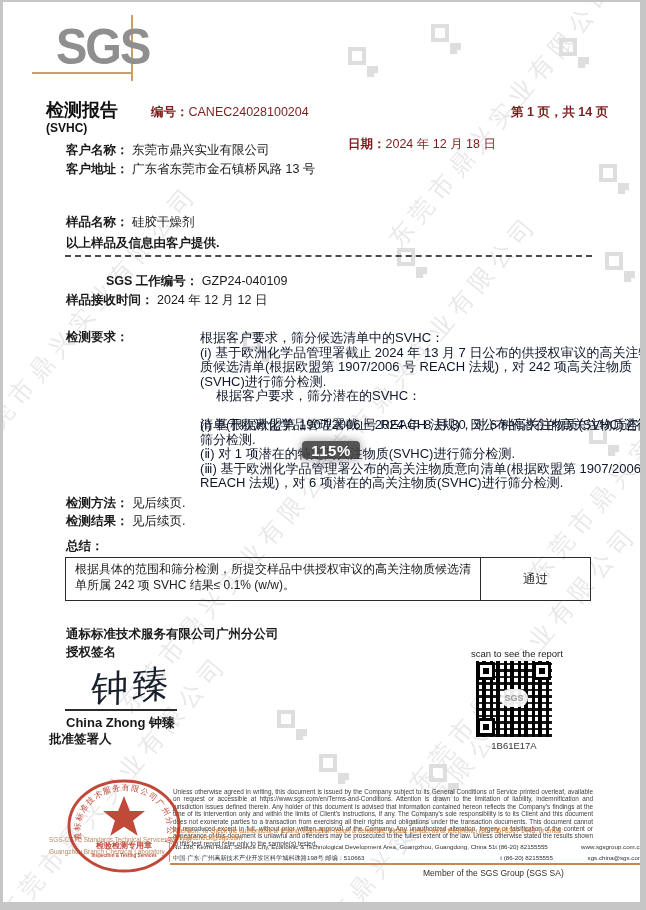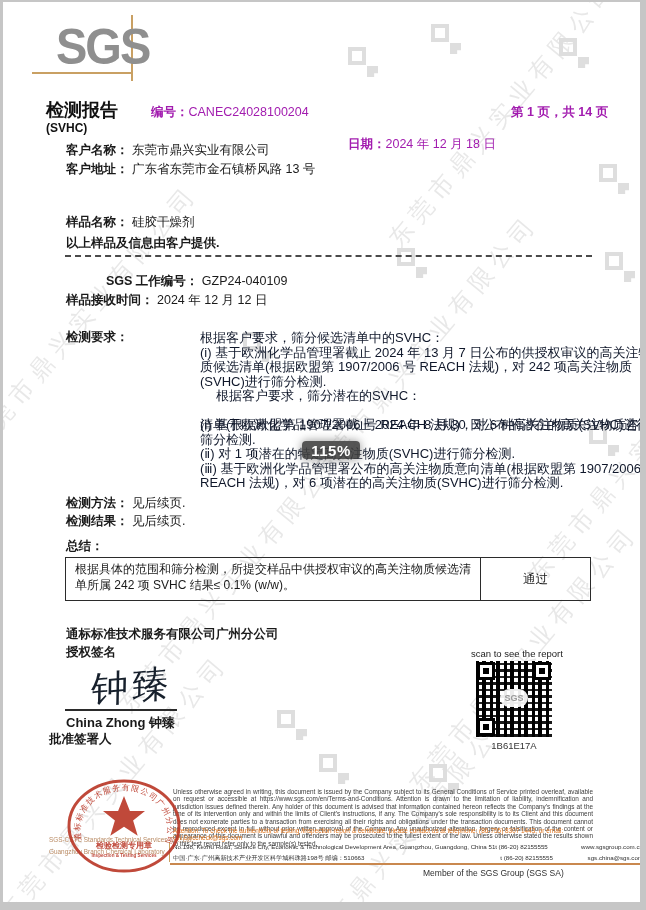--- a/index.html
+++ b/index.html
@@ -31,21 +31,21 @@
   
   .sgs-logo{
     position:absolute;left:53px;top:14px;width:76px;height:56px;
     font-size:47px;font-weight:bold;color:#8f8f8f;z-index:3;
     transform:scaleY(1.08);transform-origin:top left;letter-spacing:-2px;
   }
   .logo-hline{position:absolute;left:29px;top:70px;width:100px;height:2px;background:#c9a063;z-index:2;}
   .logo-vline{position:absolute;left:128px;top:13px;width:2px;height:66px;background:#c9a063;z-index:2;}
   .doc-title{position:absolute;left:43px;top:96px;font-size:18px;font-weight:bold;color:#111;z-index:3;}
   .doc-sub{position:absolute;left:43px;top:119px;font-size:12px;font-weight:bold;color:#111;z-index:3;}
-  .hdr-line{position:absolute;top:102px;font-size:12.5px;color:#a21caf;z-index:3;white-space:nowrap;}
+  .hdr-line{position:absolute;top:102px;font-size:12.5px;color:#7f1d1d;z-index:3;white-space:nowrap;}
   .hdr-line b{font-weight:bold;}
   
   .kv{position:absolute;font-size:12.5px;color:#1a1a1a;z-index:3;white-space:nowrap;}
   .kv .k{font-weight:bold;}
   .plain{position:absolute;font-size:12.5px;color:#1a1a1a;z-index:3;white-space:nowrap;}
   .bold{font-weight:bold;}
   .dashline{
     position:absolute;left:62px;top:253px;width:527px;height:0;z-index:3;
     border-top:2px dashed #4a4a4a;
   }

